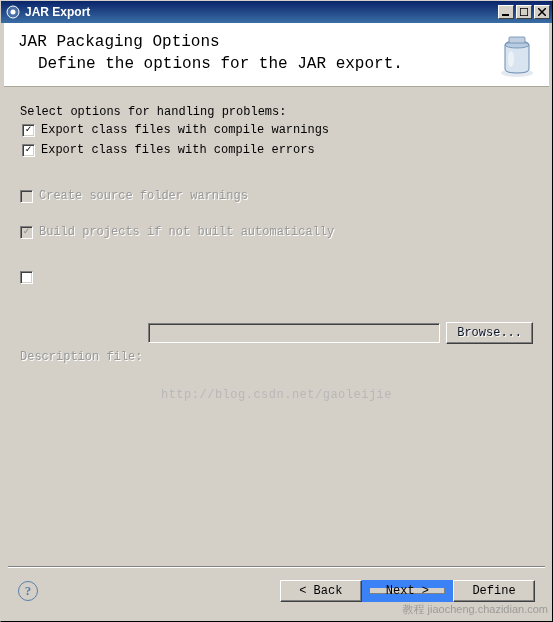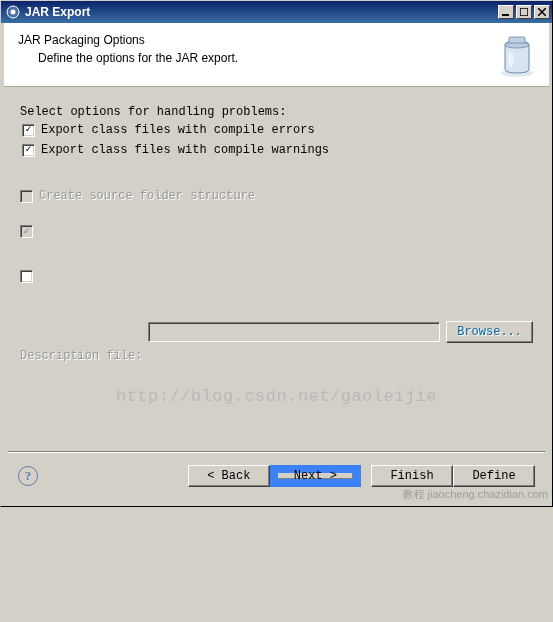--- a/index.html
+++ b/index.html
@@ -35,21 +35,21 @@
       cursor: default;
     }
     .header-panel {
       background: #fff;
       border-bottom: 1px solid #aca899;
       padding: 10px 14px;
       height: 64px;
       position: relative;
       display: flex;
     }
-    .header-texts { flex: 1; font-family: Liberation Sans, sans-serif; font-size: 12px; }
+    .header-texts { flex: 1; font-family: Liberation Mono, monospace; font-size: 16px; }
     .header-title { font-weight: normal; margin-bottom: 4px; }
     .header-desc { color: #000; margin-left: 20px; }
     .jar-icon {
       width: 48px; height: 48px;
       position: absolute; right: 8px; top: 8px;
     }
     .content {
       padding: 18px 16px 8px 16px;
       font-family: "Courier New", monospace;
       font-size: 12px;
@@ -97,27 +97,27 @@
       background: #d4d0c8;
       border: 1px solid;
       border-color: #fff #404040 #404040 #fff;
       box-shadow: inset -1px -1px 0 #808080, inset 1px 1px 0 #d4d0c8;
       font-family: "Courier New", monospace;
       font-size: 12px;
       cursor: default;
       display: inline-flex; align-items: center; justify-content: center;
       padding: 0 10px;
     }
-    .btn.disabled { color: #0369a1; text-shadow: 1px 1px 0 #fff; }
+    .btn.disabled { color: #0f172a; text-shadow: 1px 1px 0 #fff; }
     .btn.default { border: 8px solid #3b82f6; padding: 0 16px; }
     .watermark {
       text-align: center;
       color: #b8b8b8;
       font-family: "Courier New", monospace;
-      font-size: 17px;
+      font-size: 12px;
       margin-top: 24px;
       letter-spacing: 0.5px;
     }
     .footer {
       position: absolute;
       bottom: 4px; left: 4px; right: 4px;
       border-top: 1px solid #808080;
       box-shadow: 0 1px 0 #fff inset;
       background: #d4d0c8;
       height: 48px;
@@ -132,21 +132,21 @@
       display: inline-flex; align-items: center; justify-content: center;
       color: #5a7ea8; font-weight: bold; font-size: 13px;
       font-family: Georgia, serif;
     }
     .footer-btns {
       margin-left: auto;
       display: flex; gap: 0;
     }
     .outer {
       position: relative;
-      width: 553px; height: 507px;
+      width: 553px; height: 622px;
       border: 1px solid #000;
       border-top-color: #d4d0c8;
       border-left-color: #d4d0c8;
     }
     .inner-frame {
       position: absolute;
       top: 22px; left: 3px; right: 3px; bottom: 3px;
       background: #d4d0c8;
     }
     .corner-watermark {
@@ -203,39 +203,40 @@
           <ellipse cx="18" cy="28" rx="3" ry="8" fill="#fff" opacity="0.5"></ellipse>
         </svg>
       </div>
     </div>
 
     <div class="content">
       <div class="section-label">Select options for handling problems:</div>
 
       <div class="chk-row indented">
         <span class="chk checked"></span>
-        <span class="lbl">Export class files with compile errors</span>
+        <span class="lbl">Export class files with compile warnings</span>
       </div>
 
       <div class="chk-row indented">
         <span class="chk checked"></span>
-        <span class="lbl">Export class files with compile warnings</span>
+        <span class="lbl">Export class files with compile errors</span>
       </div>
 
       <div class="spacer-md"></div>
 
       <div class="chk-row">
         <span class="chk disabled"></span>
-        <span class="lbl disabled">Create source folder structure</span>
+        <span class="lbl disabled">Create source folder warnings</span>
       </div>
 
       <div class="spacer-sm"></div>
 
       <div class="chk-row">
         <span class="chk disabled checked"></span>
+        <span class="lbl disabled">Build projects if not built automatically</span>
       </div>
 
       <div class="spacer-md"></div>
 
       <div class="chk-row">
         <span class="chk"></span>
       </div>
 
       <div class="desc-row">
         <span class="desc-label">Description file:</span>
@@ -244,20 +245,19 @@
       </div>
 
       <div class="watermark">http://blog.csdn.net/gaoleijie</div>
     </div>
 
     <div class="footer">
       <span class="help-icon">?</span>
       <div class="footer-btns">
         <button class="btn">&lt; Back</button>
         <button class="btn default">Next &gt;</button>
-        <button class="btn" style="margin-left:10px">Finish</button>
         <button class="btn">Define</button>
       </div>
     </div>
   </div>
 
   <div class="corner-watermark">教程 jiaocheng.chazidian.com</div>
 </div>
 
 </body></html>

